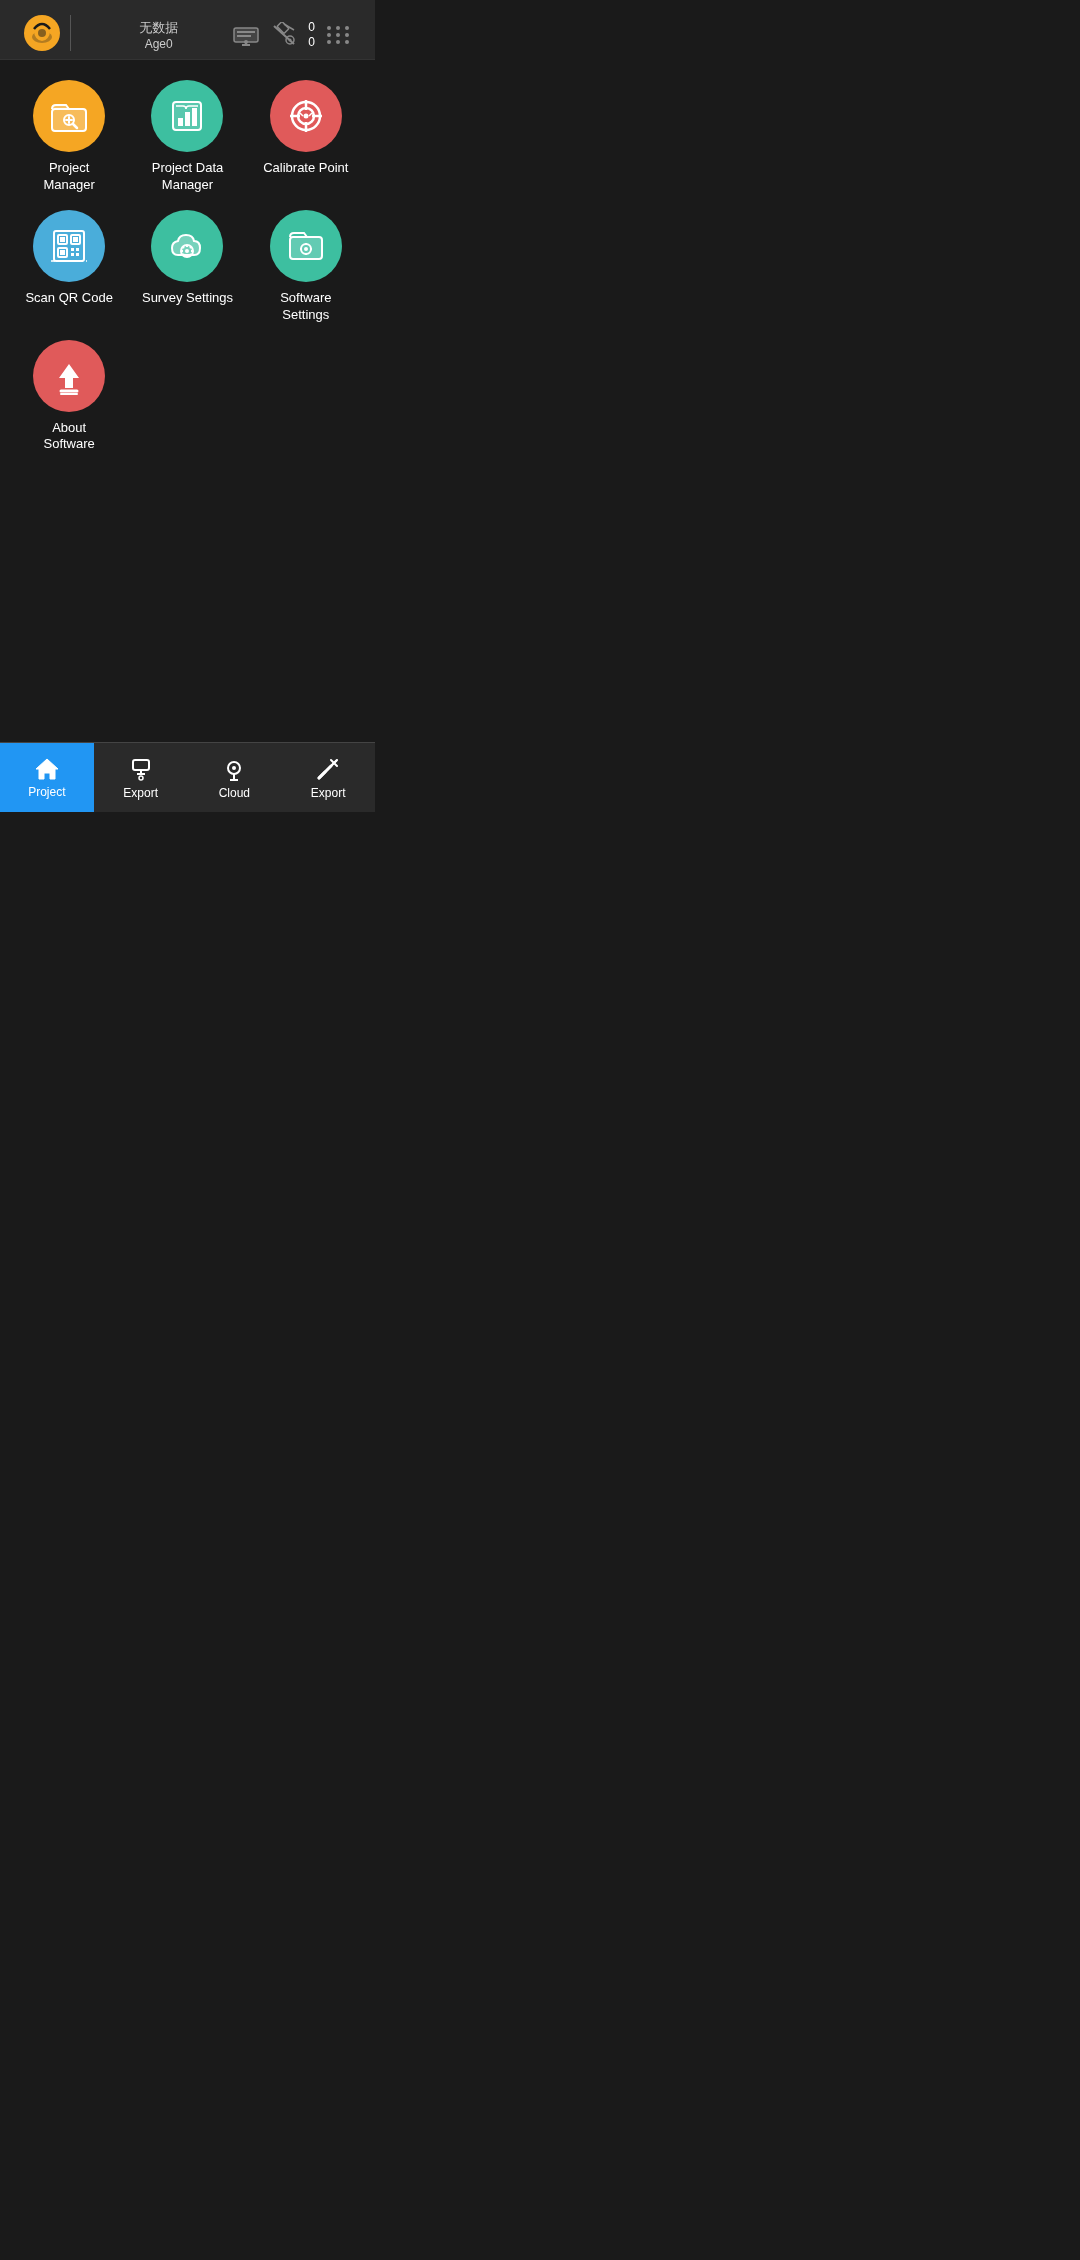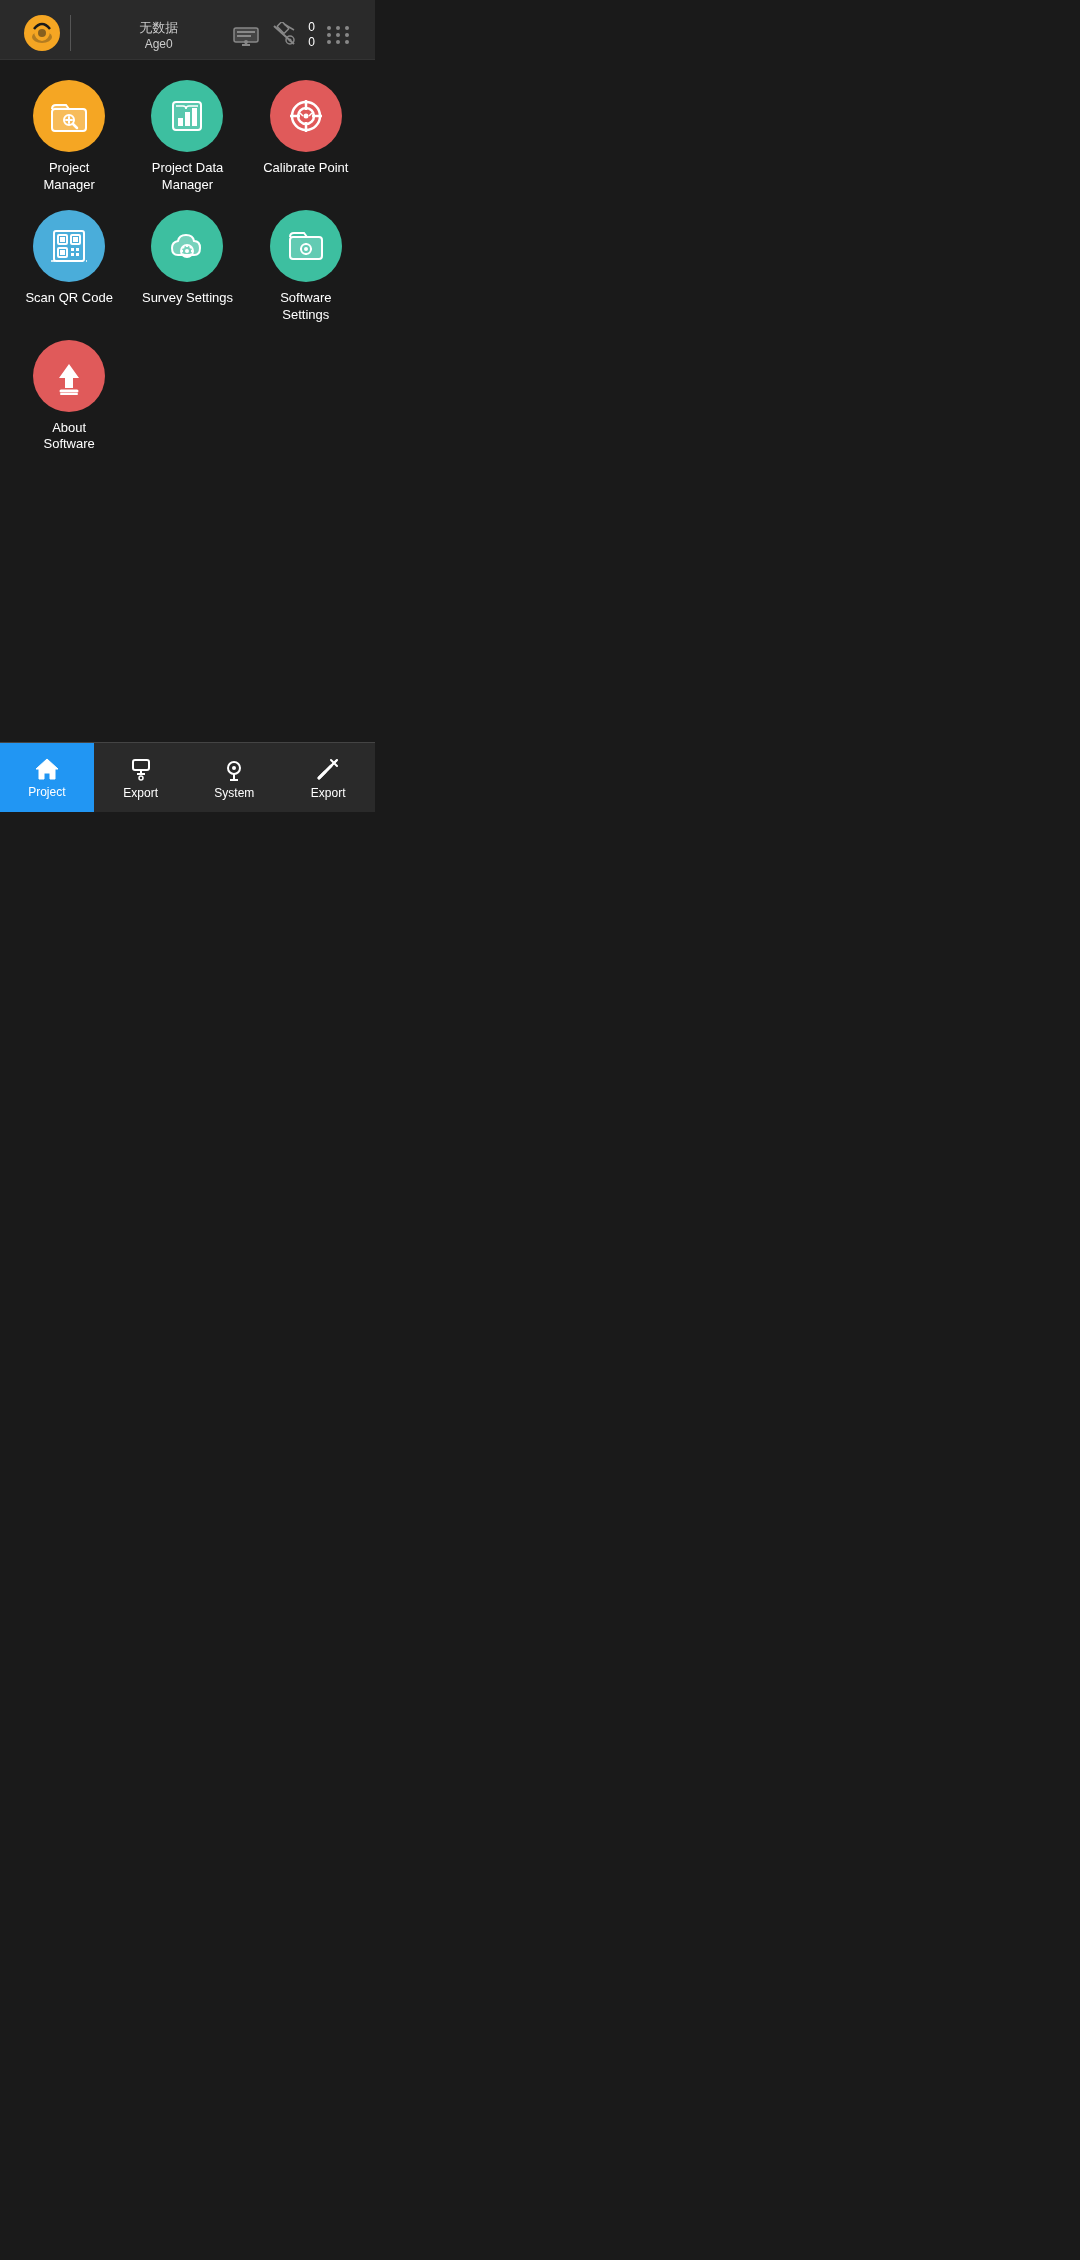--- a/index.html
+++ b/index.html
@@ -343,21 +343,21 @@
     <span class="nav-label">Export</span>
   </div>
 
   <div class="nav-item">
     <svg width="26" height="26" viewBox="0 0 26 26">
       <circle cx="13" cy="12" r="6" fill="none" stroke="white" stroke-width="2"></circle>
       <circle cx="13" cy="12" r="2" fill="white"></circle>
       <line x1="13" y1="18" x2="13" y2="24" stroke="white" stroke-width="2"></line>
       <line x1="9" y1="24" x2="17" y2="24" stroke="white" stroke-width="2"></line>
     </svg>
-    <span class="nav-label">System</span>
+    <span class="nav-label">Cloud</span>
   </div>
 
   <div class="nav-item">
     <svg width="26" height="26" viewBox="0 0 26 26">
       <line x1="4" y1="22" x2="16" y2="10" stroke="white" stroke-width="3" stroke-linecap="round"></line>
       <line x1="16" y1="4" x2="22" y2="10" stroke="white" stroke-width="2" stroke-linecap="round"></line>
       <line x1="10" y1="16" x2="22" y2="4" stroke="white" stroke-width="2" stroke-linecap="round"></line>
       <line x1="16" y1="10" x2="22" y2="4" stroke="white" stroke-width="2"></line>
       <line x1="10" y1="16" x2="4" y2="22" stroke="white" stroke-width="3" stroke-linecap="round"></line>
     </svg>

